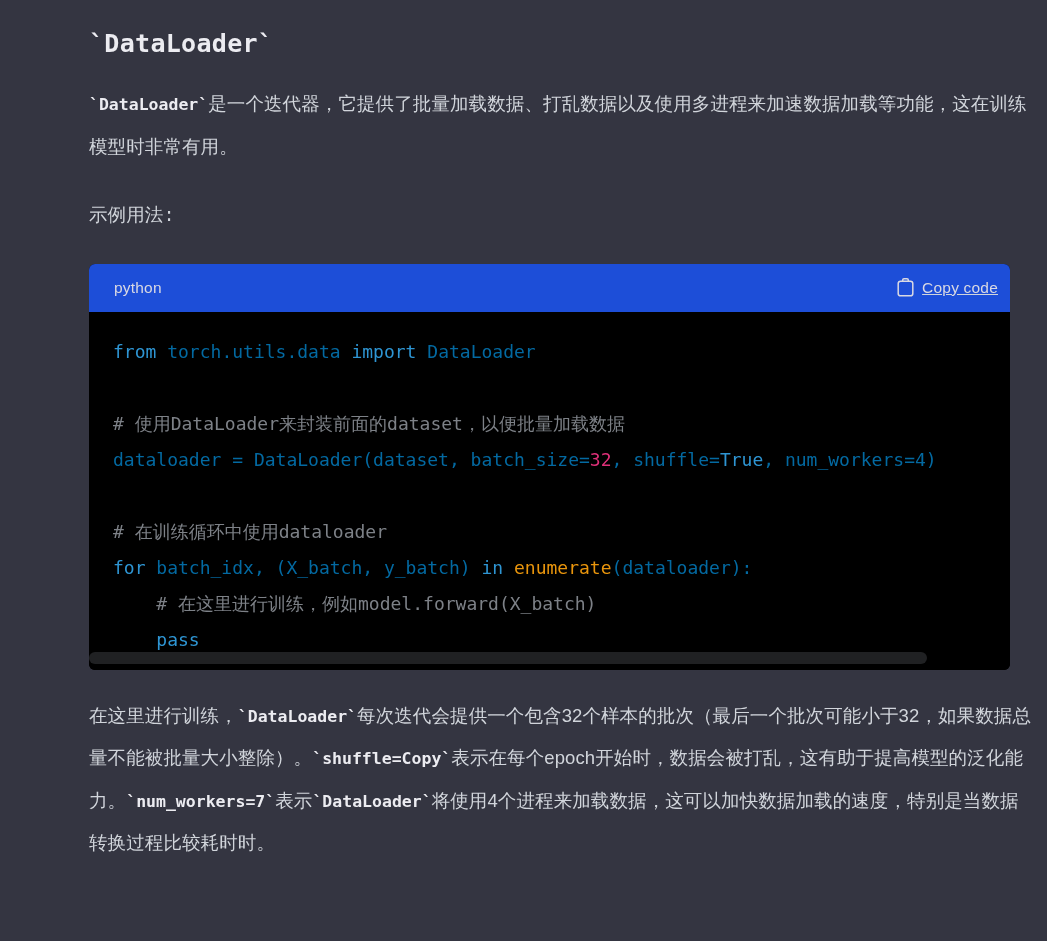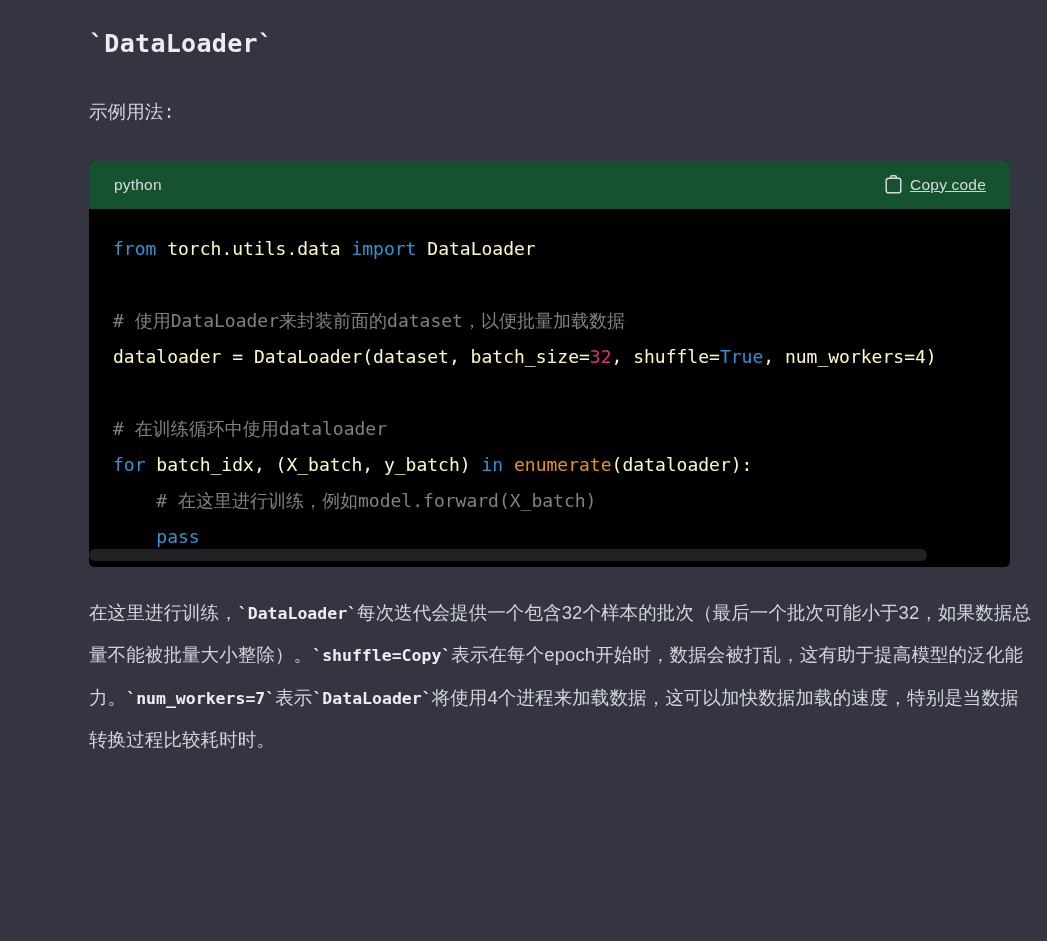--- a/index.html
+++ b/index.html
@@ -60,25 +60,25 @@
   
   .codeblock {
     margin-top: 26px;
     width: 921px;
     border-radius: 6px;
     overflow: hidden;
     background: #000000;
   }
   .code-header {
     height: 48px;
-    background: #14532d;
+    background: #1d4ed8;
     display: flex;
     align-items: center;
     justify-content: space-between;
-    padding: 0 24px 0 25px;
+    padding: 0 12px 0 25px;
     box-sizing: border-box;
   }
   .code-lang {
     font-size: 15.5px;
     color: #d9d9e3;
     letter-spacing: 0.2px;
   }
   .copy-wrap {
     display: flex;
     align-items: center;
@@ -117,21 +117,21 @@
     color: #ffffff;
     white-space: pre;
     letter-spacing: 0;
   }
   .code-line.blank { height: 36px; }
 
   .tok-kw     { color: #2e95d3; }
   .tok-num    { color: #df3079; }
   .tok-fn     { color: #e9950c; }
   .tok-cmt    { color: #7d8187; }
-  .tok-plain  { color: #fef9c3; }
+  .tok-plain  { color: #0369a1; }
 
   
   .code-scrollbar {
     position: absolute;
     left: 0;
     bottom: 6px;
     width: 100%;
     height: 12px;
   }
   .code-scrollbar .thumb {
@@ -142,20 +142,21 @@
     border-radius: 6px;
   }
 </style>
 </head>
 <body>
 
 <div class="page">
 
   <h1 class="doc-title">`DataLoader`</h1>
 
+  <p class="para para-intro"><code class="inline">`DataLoader`</code><span>是一个迭代器，它提供了批量加载数据、打乱数据以及使用多进程来加速数据加载等功能，这在训练模型时非常有用。</span></p>
 
   <p class="para para-example">示例用法:</p>
 
   <div class="codeblock">
 
     <div class="code-header">
       <span class="code-lang">python</span>
       <div class="copy-wrap">
         <span>
           <svg class="copy-icon" viewBox="0 0 17 19" fill="none" xmlns="http://www.w3.org/2000/svg">

